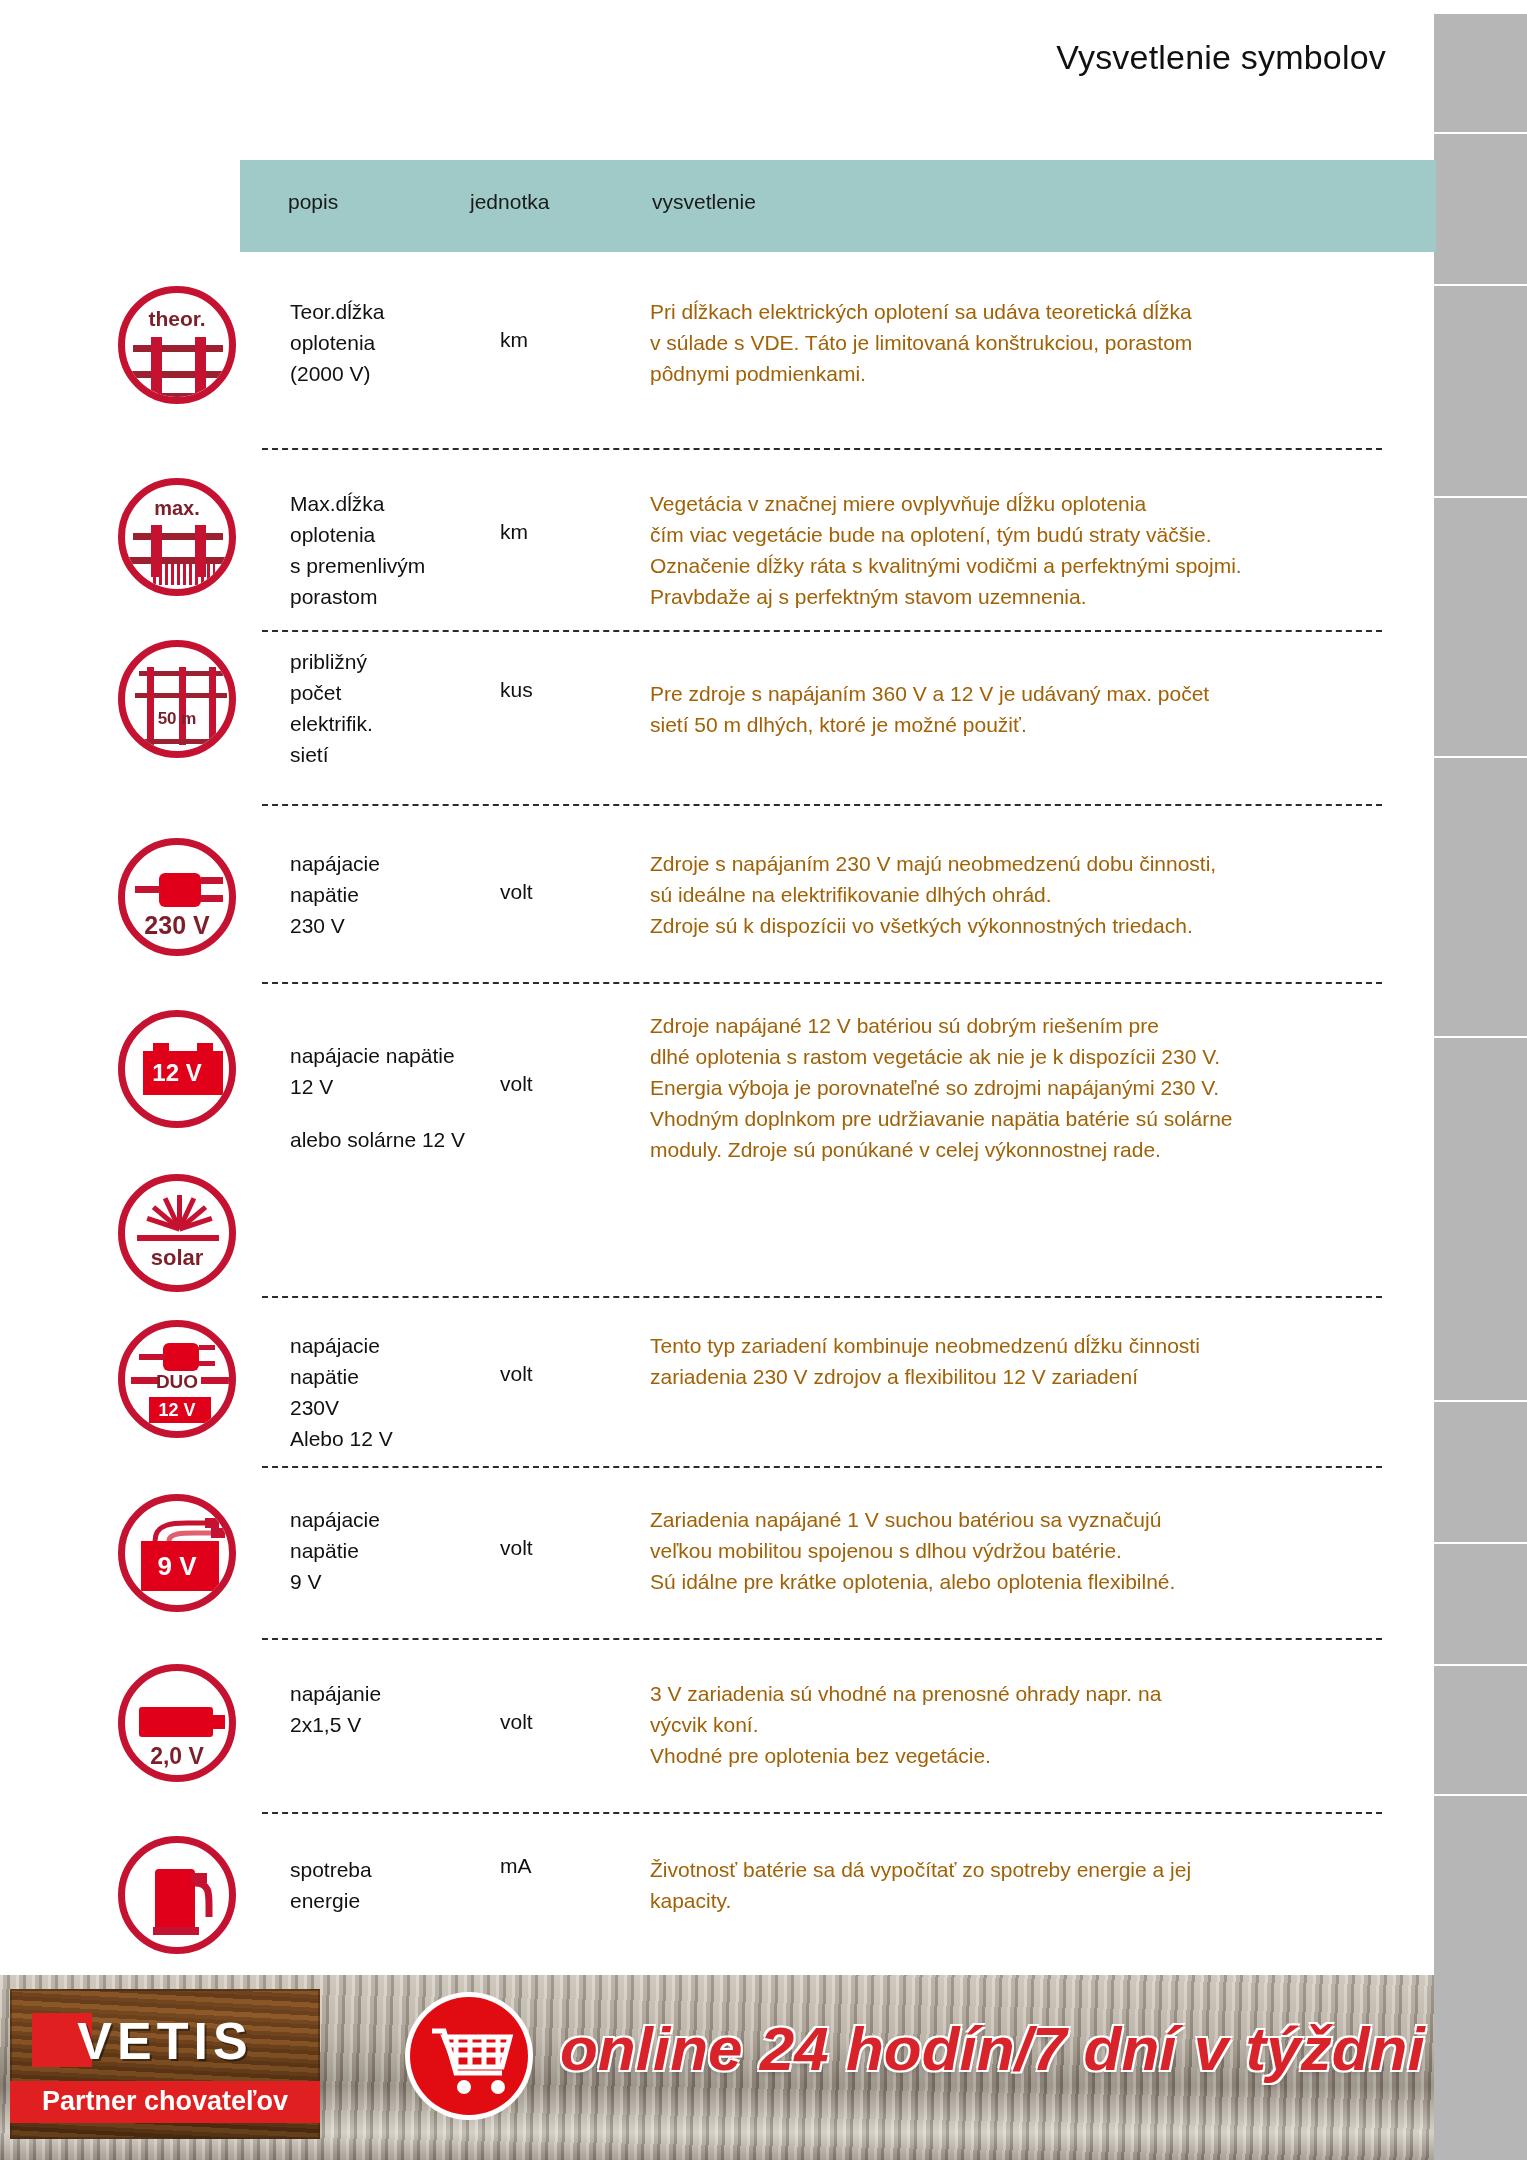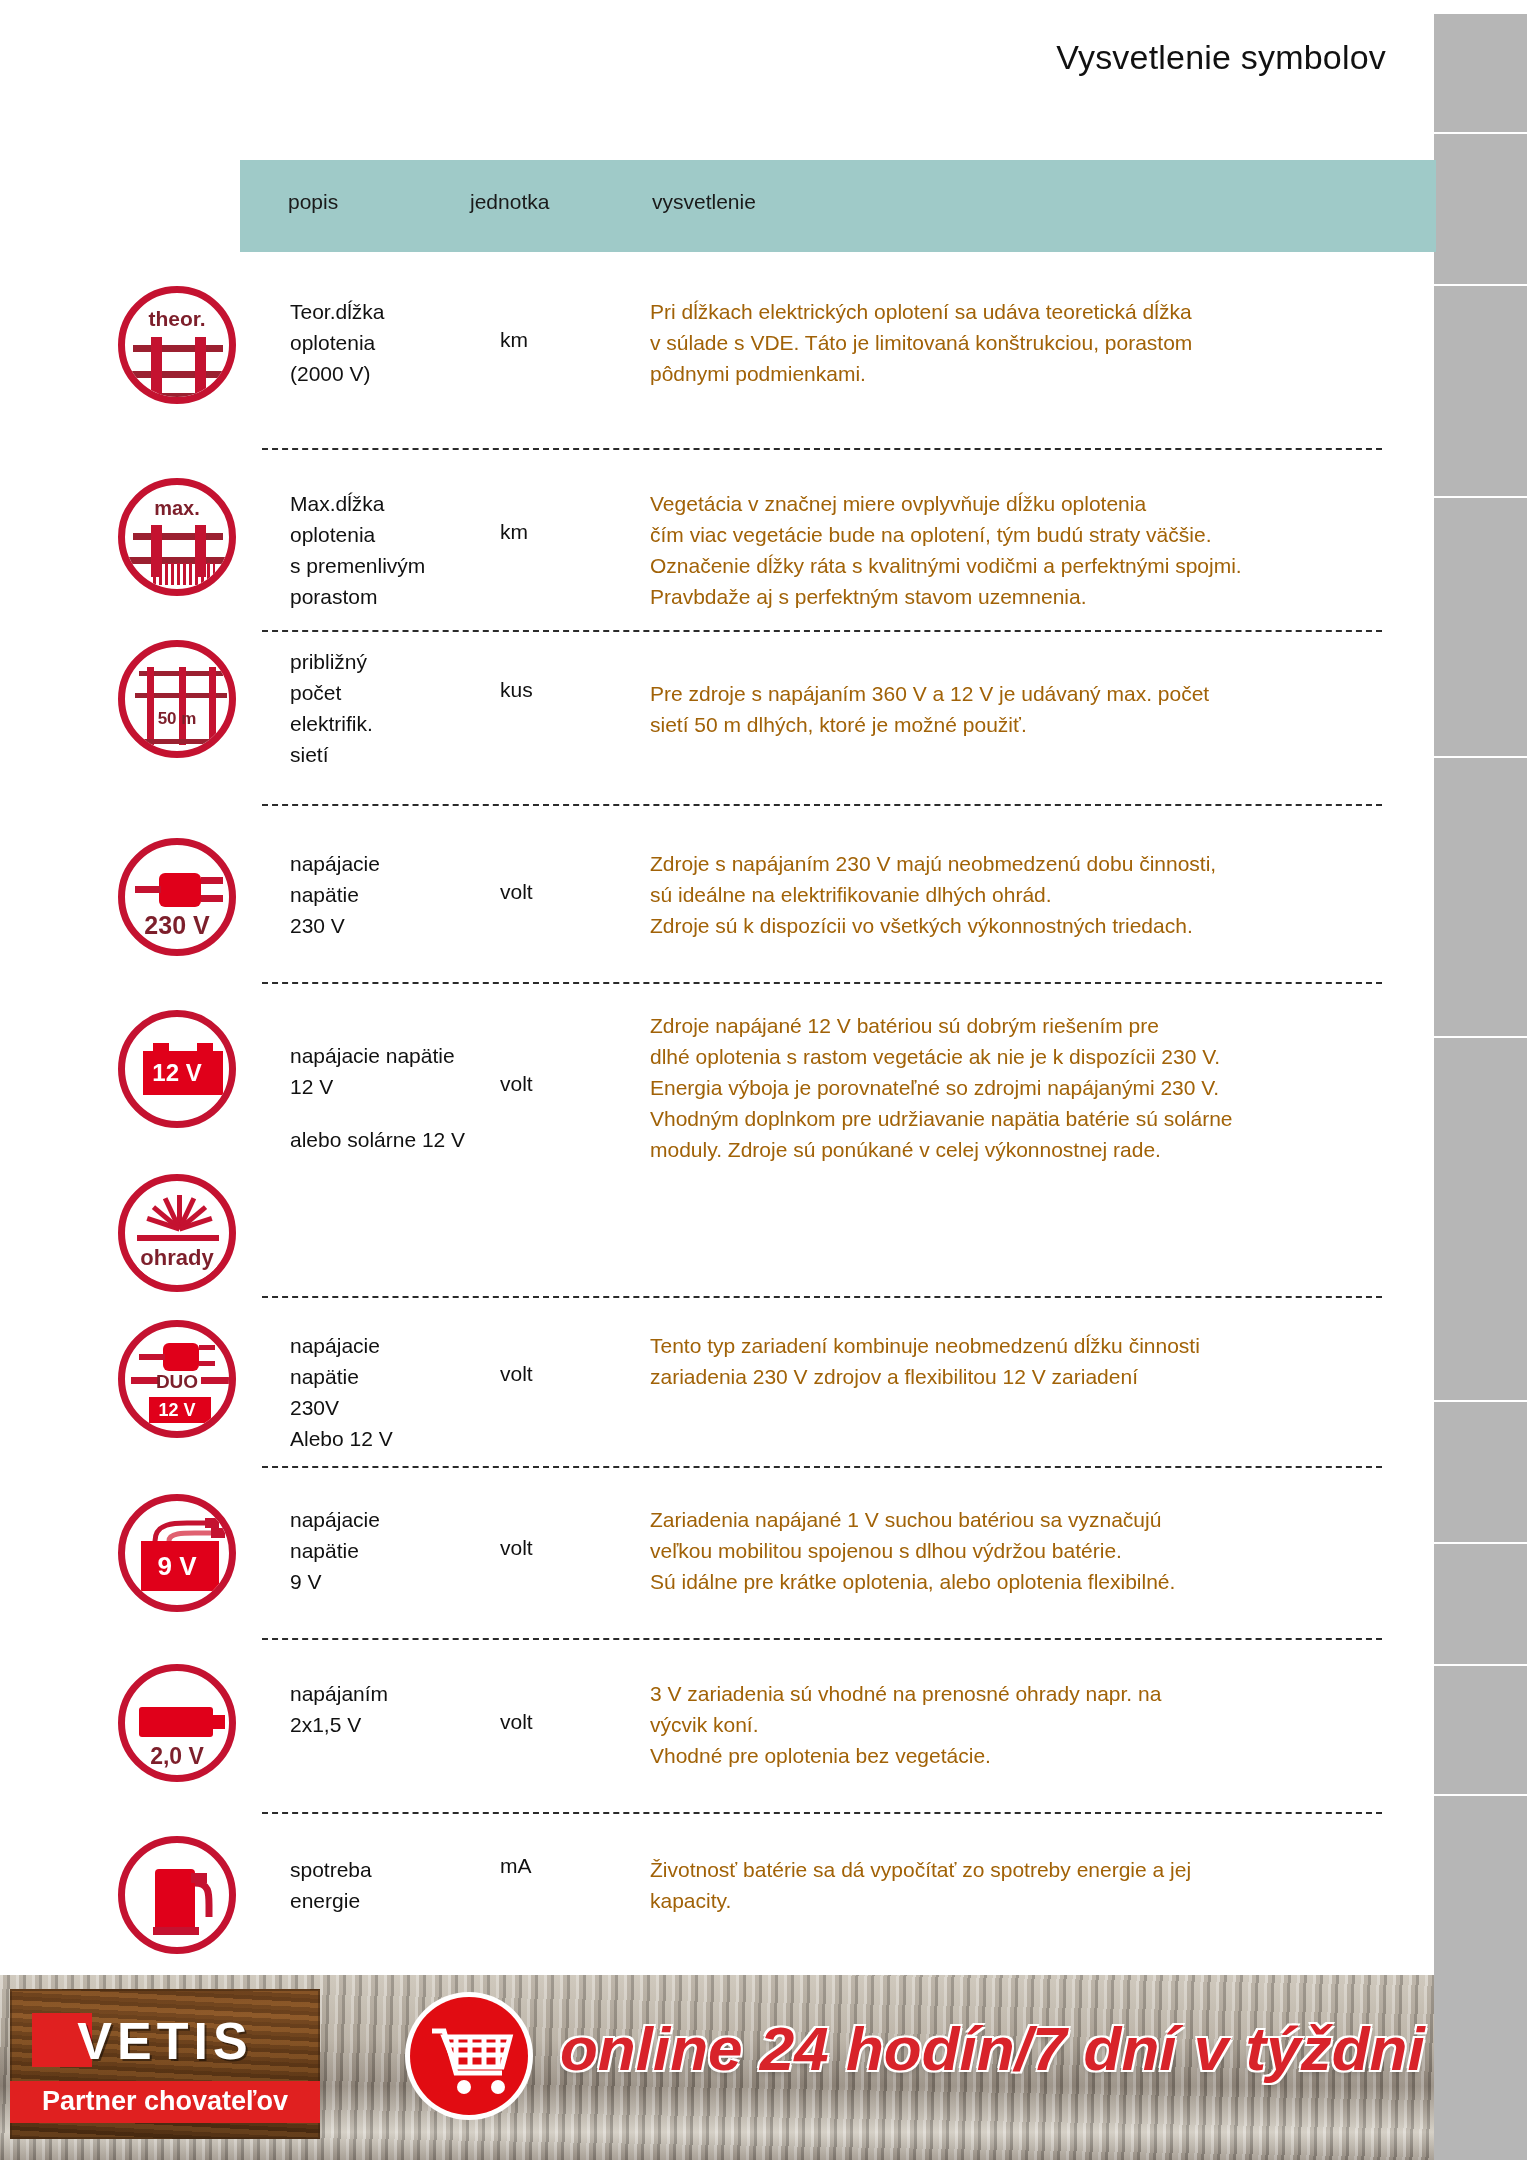--- a/index.html
+++ b/index.html
@@ -249,21 +249,21 @@
       <div class="badge" style="margin-top:46px">
         <div class="sun-ray" style="left:52px;top:14px;width:5px;height:34px"></div>
         <div class="sun-ray" style="left:52px;top:14px;width:5px;height:34px;transform:rotate(25deg)"></div>
         <div class="sun-ray" style="left:52px;top:14px;width:5px;height:34px;transform:rotate(-25deg)"></div>
         <div class="sun-ray" style="left:52px;top:14px;width:5px;height:34px;transform:rotate(50deg)"></div>
         <div class="sun-ray" style="left:52px;top:14px;width:5px;height:34px;transform:rotate(-50deg)"></div>
         <div class="sun-ray" style="left:52px;top:14px;width:5px;height:34px;transform:rotate(72deg)"></div>
         <div class="sun-ray" style="left:52px;top:14px;width:5px;height:34px;transform:rotate(-72deg)"></div>
         <div class="fence-bar" style="left:12px;top:54px;width:82px;height:6px;background:#c41230"></div>
         <div class="solar-band" style="top:64px;height:34px;">
-          <span class="lbl" style="position:static;font-size:22px;color:#7d1f2b">ohrady</span>
+          <span class="lbl" style="position:static;font-size:22px;color:#7d1f2b">solar</span>
         </div>
       </div>
     </div>
     <div class="desc-cell" style="top:30px;width:230px;white-space:pre-line">napájacie napätie
 12 V</div>
     <div class="desc-cell" style="top:114px;width:230px">alebo solárne 12 V</div>
     <div class="unit-cell" style="top:62px">volt</div>
     <div class="expl-cell" style="top:0px;white-space:pre-line">Zdroje napájané 12 V batériou sú dobrým riešením pre
 dlhé oplotenia s rastom vegetácie ak nie je k dispozícii 230 V.
 Energia výboja je porovnateľné so zdrojmi napájanými 230 V.
@@ -320,21 +320,21 @@
   <div class="divider" style="top:1638px"></div>
 
   <div class="row" style="top:1664px">
     <div class="icon-cell">
       <div class="badge">
         <div class="batt" style="left:14px;top:36px;width:74px;height:30px;border-radius:3px"></div>
         <div class="batt" style="left:88px;top:44px;width:12px;height:14px"></div>
         <div class="lbl" style="top:72px;font-size:23px">2,0 V</div>
       </div>
     </div>
-    <div class="desc-cell" style="top:14px;white-space:pre-line">napájaním
+    <div class="desc-cell" style="top:14px;white-space:pre-line">napájanie
 2x1,5 V</div>
     <div class="unit-cell" style="top:46px">volt</div>
     <div class="expl-cell" style="top:14px;white-space:pre-line">3 V zariadenia sú vhodné na prenosné ohrady napr. na
 výcvik koní.
 Vhodné pre oplotenia bez vegetácie.</div>
   </div>
   <div class="divider" style="top:1812px"></div>
 
   <div class="row" style="top:1836px">
     <div class="icon-cell">

